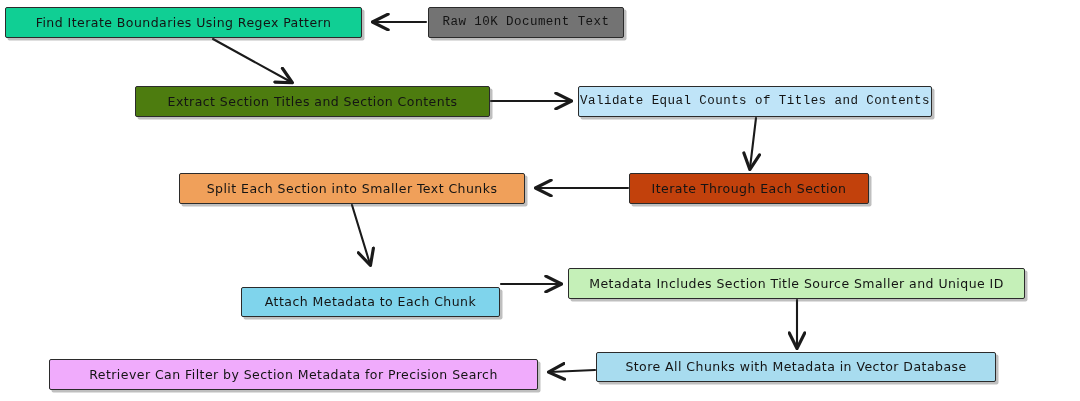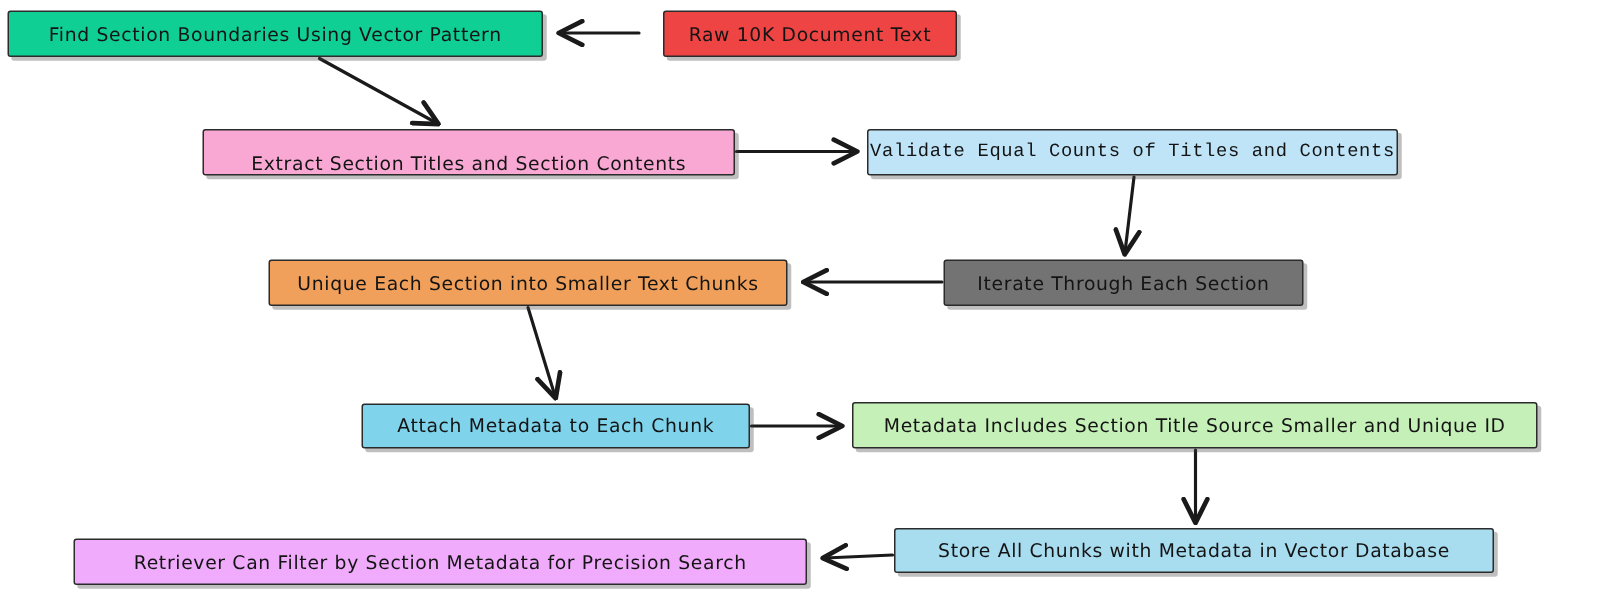--- a/index.html
+++ b/index.html
@@ -65,44 +65,44 @@
       <path d="M756,118 L750,168"></path>
       <path d="M628,188 L537,188"></path>
       <path d="M352,205 L370,264"></path>
       <path d="M501,284 L560,284"></path>
       <path d="M797,300 L797,347"></path>
       <path d="M595,370 L550,372"></path>
     </g>
   </svg>
 
   <div class="node" style="left: 5px; top: 7px; width: 357px; height: 31px; background: rgb(16, 207, 148); border-color: rgb(43, 43, 43);">
-    <span class="label">Find Section Boundaries Using Vector Pattern</span>
+    <span class="label">Find Iterate Boundaries Using Regex Pattern</span>
   </div>
 
-  <div class="node" style="left: 442px; top: 7px; width: 196px; height: 31px; background: #ef4444; border-color: rgb(43, 43, 43);">
+  <div class="node" style="left: 428px; top: 7px; width: 196px; height: 31px; background: #737373; border-color: rgb(43, 43, 43); font-family: Liberation Mono, monospace;">
     <span class="label">Raw 10K Document Text</span>
   </div>
 
-  <div class="node" style="left: 135px; top: 86px; width: 355px; height: 31px; background: #f9a8d4; border-color: rgb(43, 43, 43); align-items: flex-end;">
+  <div class="node" style="left: 135px; top: 86px; width: 355px; height: 31px; background: #4d7c0f; border-color: rgb(43, 43, 43);">
     <span class="label">Extract Section Titles and Section Contents</span>
   </div>
 
   <div class="node" style="left: 578px; top: 86px; width: 354px; height: 31px; background: rgb(191, 228, 248); border-color: rgb(43, 43, 43); font-family: Liberation Mono, monospace;">
     <span class="label">Validate Equal Counts of Titles and Contents</span>
   </div>
 
   <div class="node" style="left: 179px; top: 173px; width: 346px; height: 31px; background: rgb(240, 160, 90); border-color: rgb(43, 43, 43);">
-    <span class="label">Unique Each Section into Smaller Text Chunks</span>
+    <span class="label">Split Each Section into Smaller Text Chunks</span>
   </div>
 
-  <div class="node" style="left: 629px; top: 173px; width: 240px; height: 31px; background: #737373; border-color: rgb(43, 43, 43);">
+  <div class="node" style="left: 629px; top: 173px; width: 240px; height: 31px; background: #c2410c; border-color: rgb(43, 43, 43);">
     <span class="label">Iterate Through Each Section</span>
   </div>
 
-  <div class="node" style="left: 241px; top: 269px; width: 259px; height: 30px; background: rgb(127, 212, 236); border-color: rgb(43, 43, 43);">
+  <div class="node" style="left: 241px; top: 287px; width: 259px; height: 30px; background: rgb(127, 212, 236); border-color: rgb(43, 43, 43);">
     <span class="label">Attach Metadata to Each Chunk</span>
   </div>
 
   <div class="node" style="left: 568px; top: 268px; width: 457px; height: 31px; background: rgb(197, 240, 184); border-color: rgb(43, 43, 43);">
     <span class="label">Metadata Includes Section Title Source Smaller and Unique ID</span>
   </div>
 
   <div class="node" style="left: 596px; top: 352px; width: 400px; height: 30px; background: rgb(168, 220, 239); border-color: rgb(43, 43, 43);">
     <span class="label">Store All Chunks with Metadata in Vector Database</span>
   </div>

